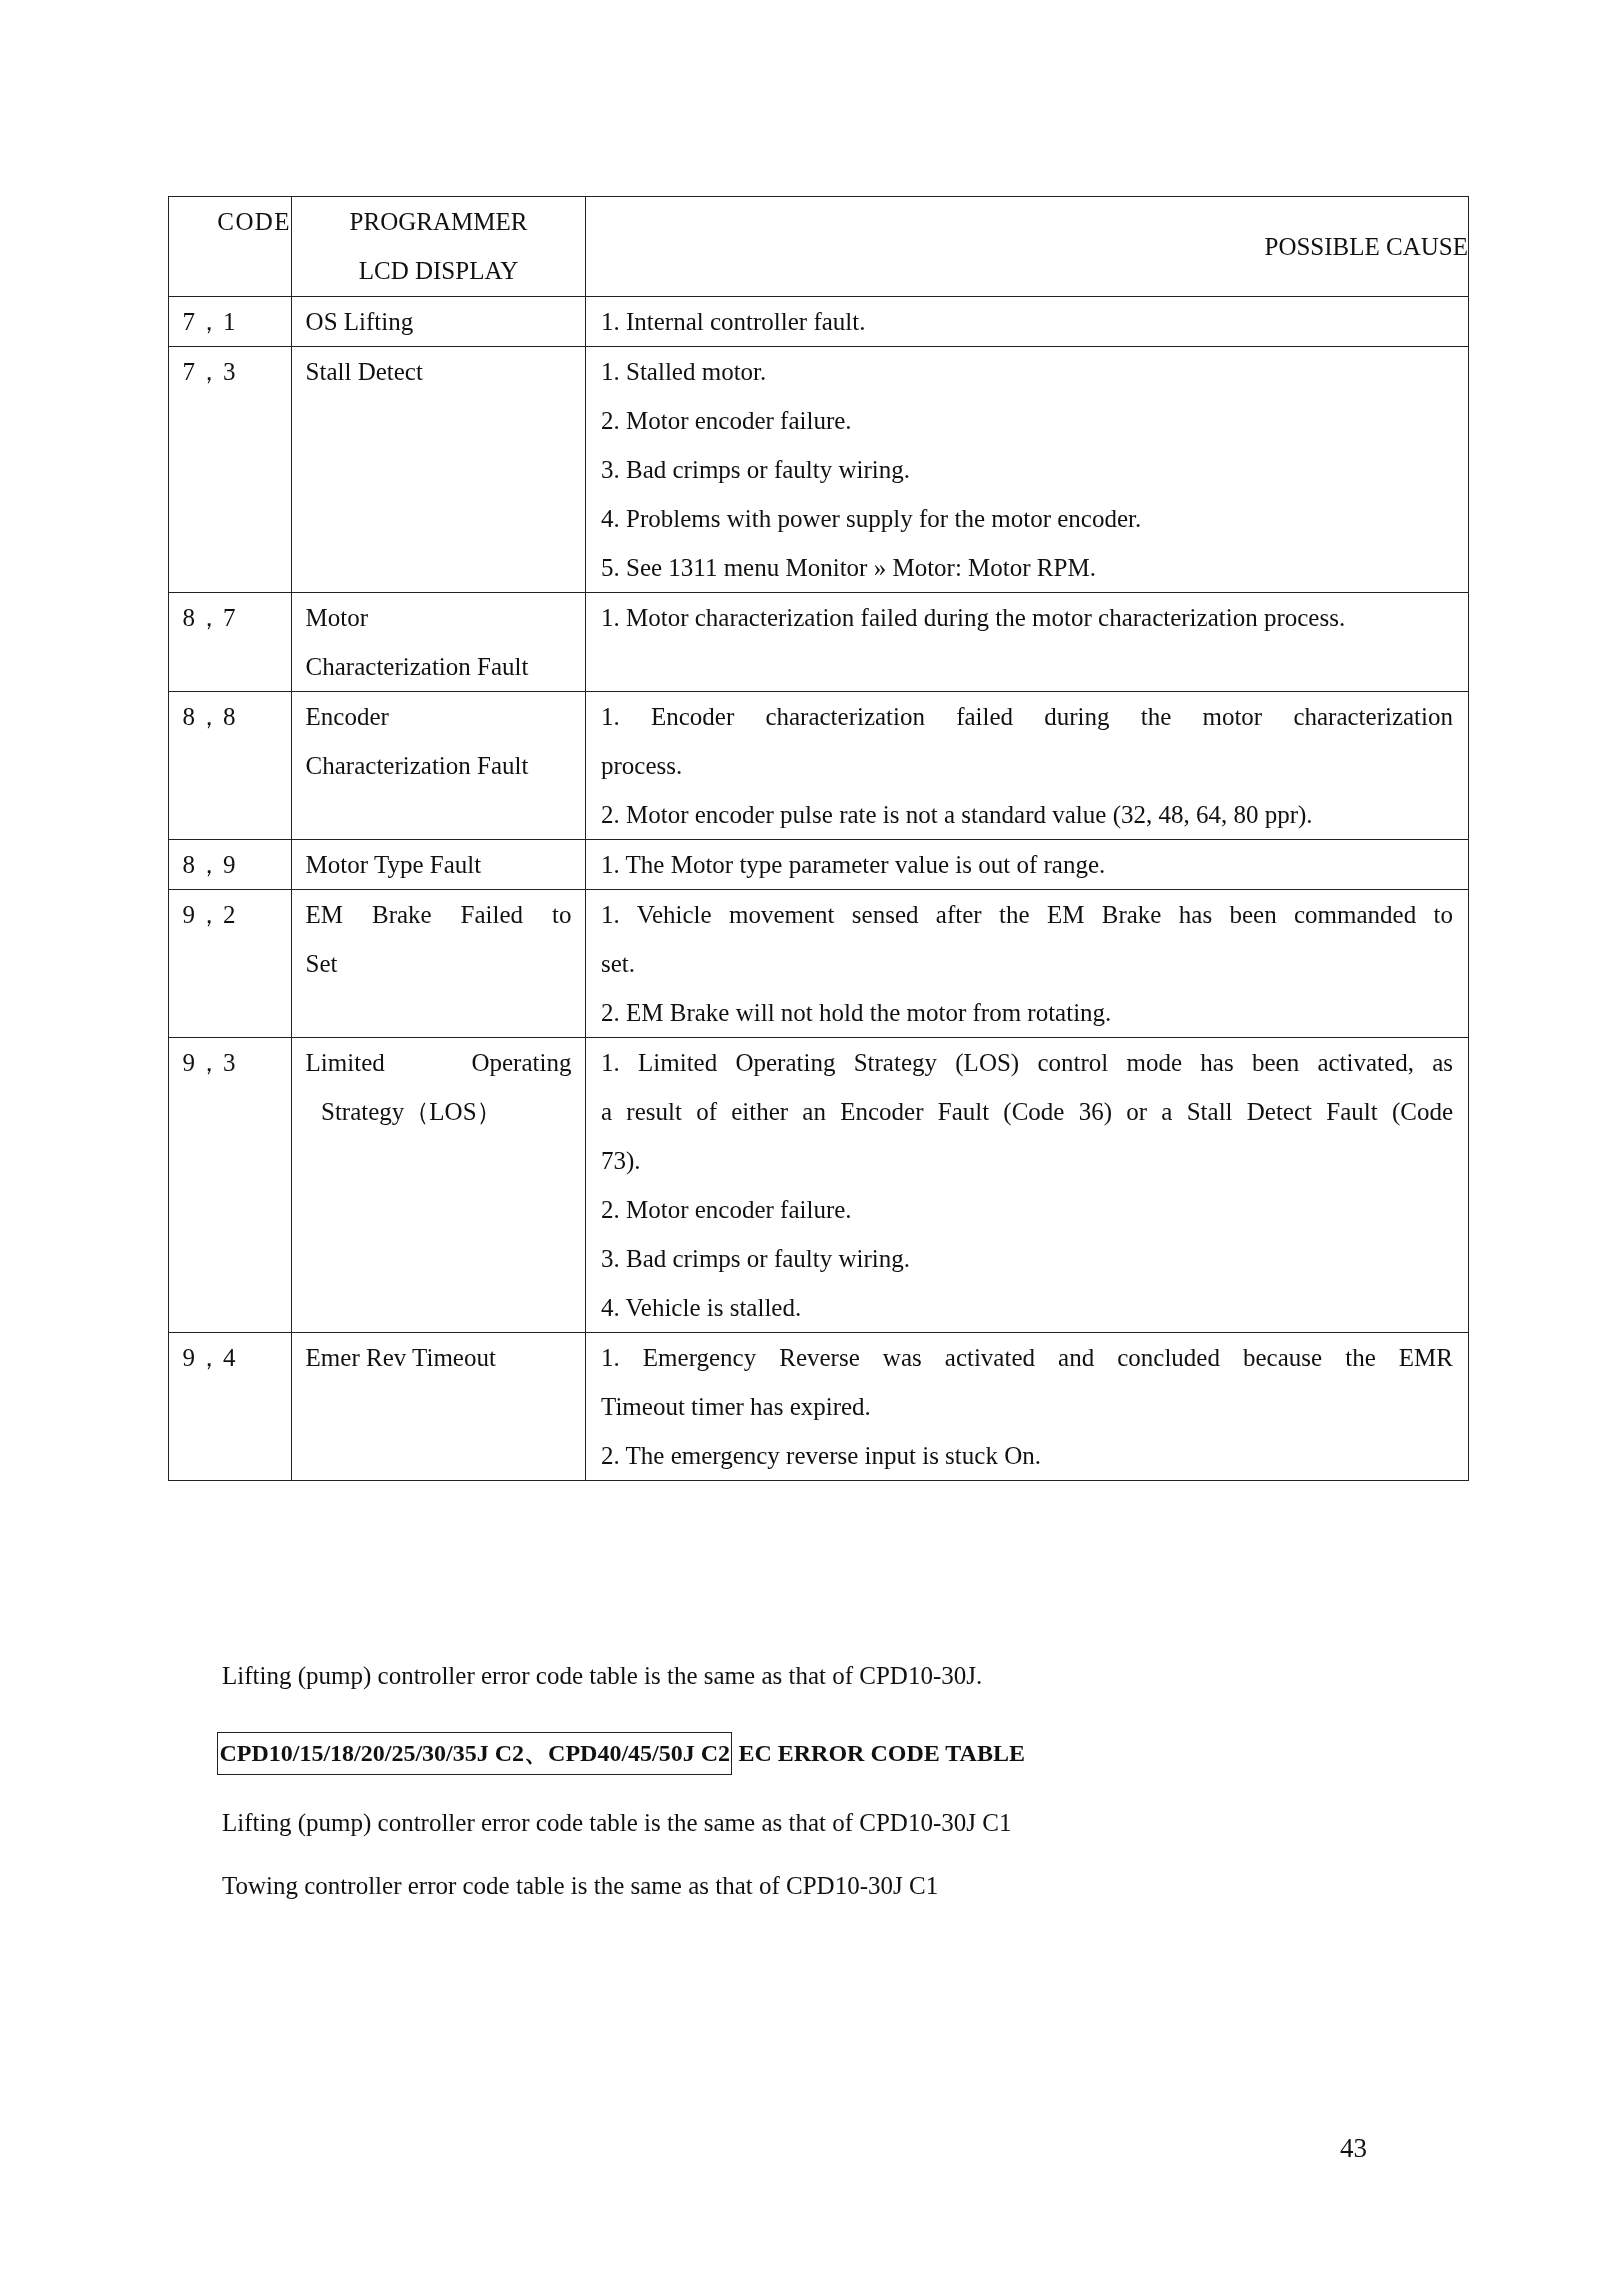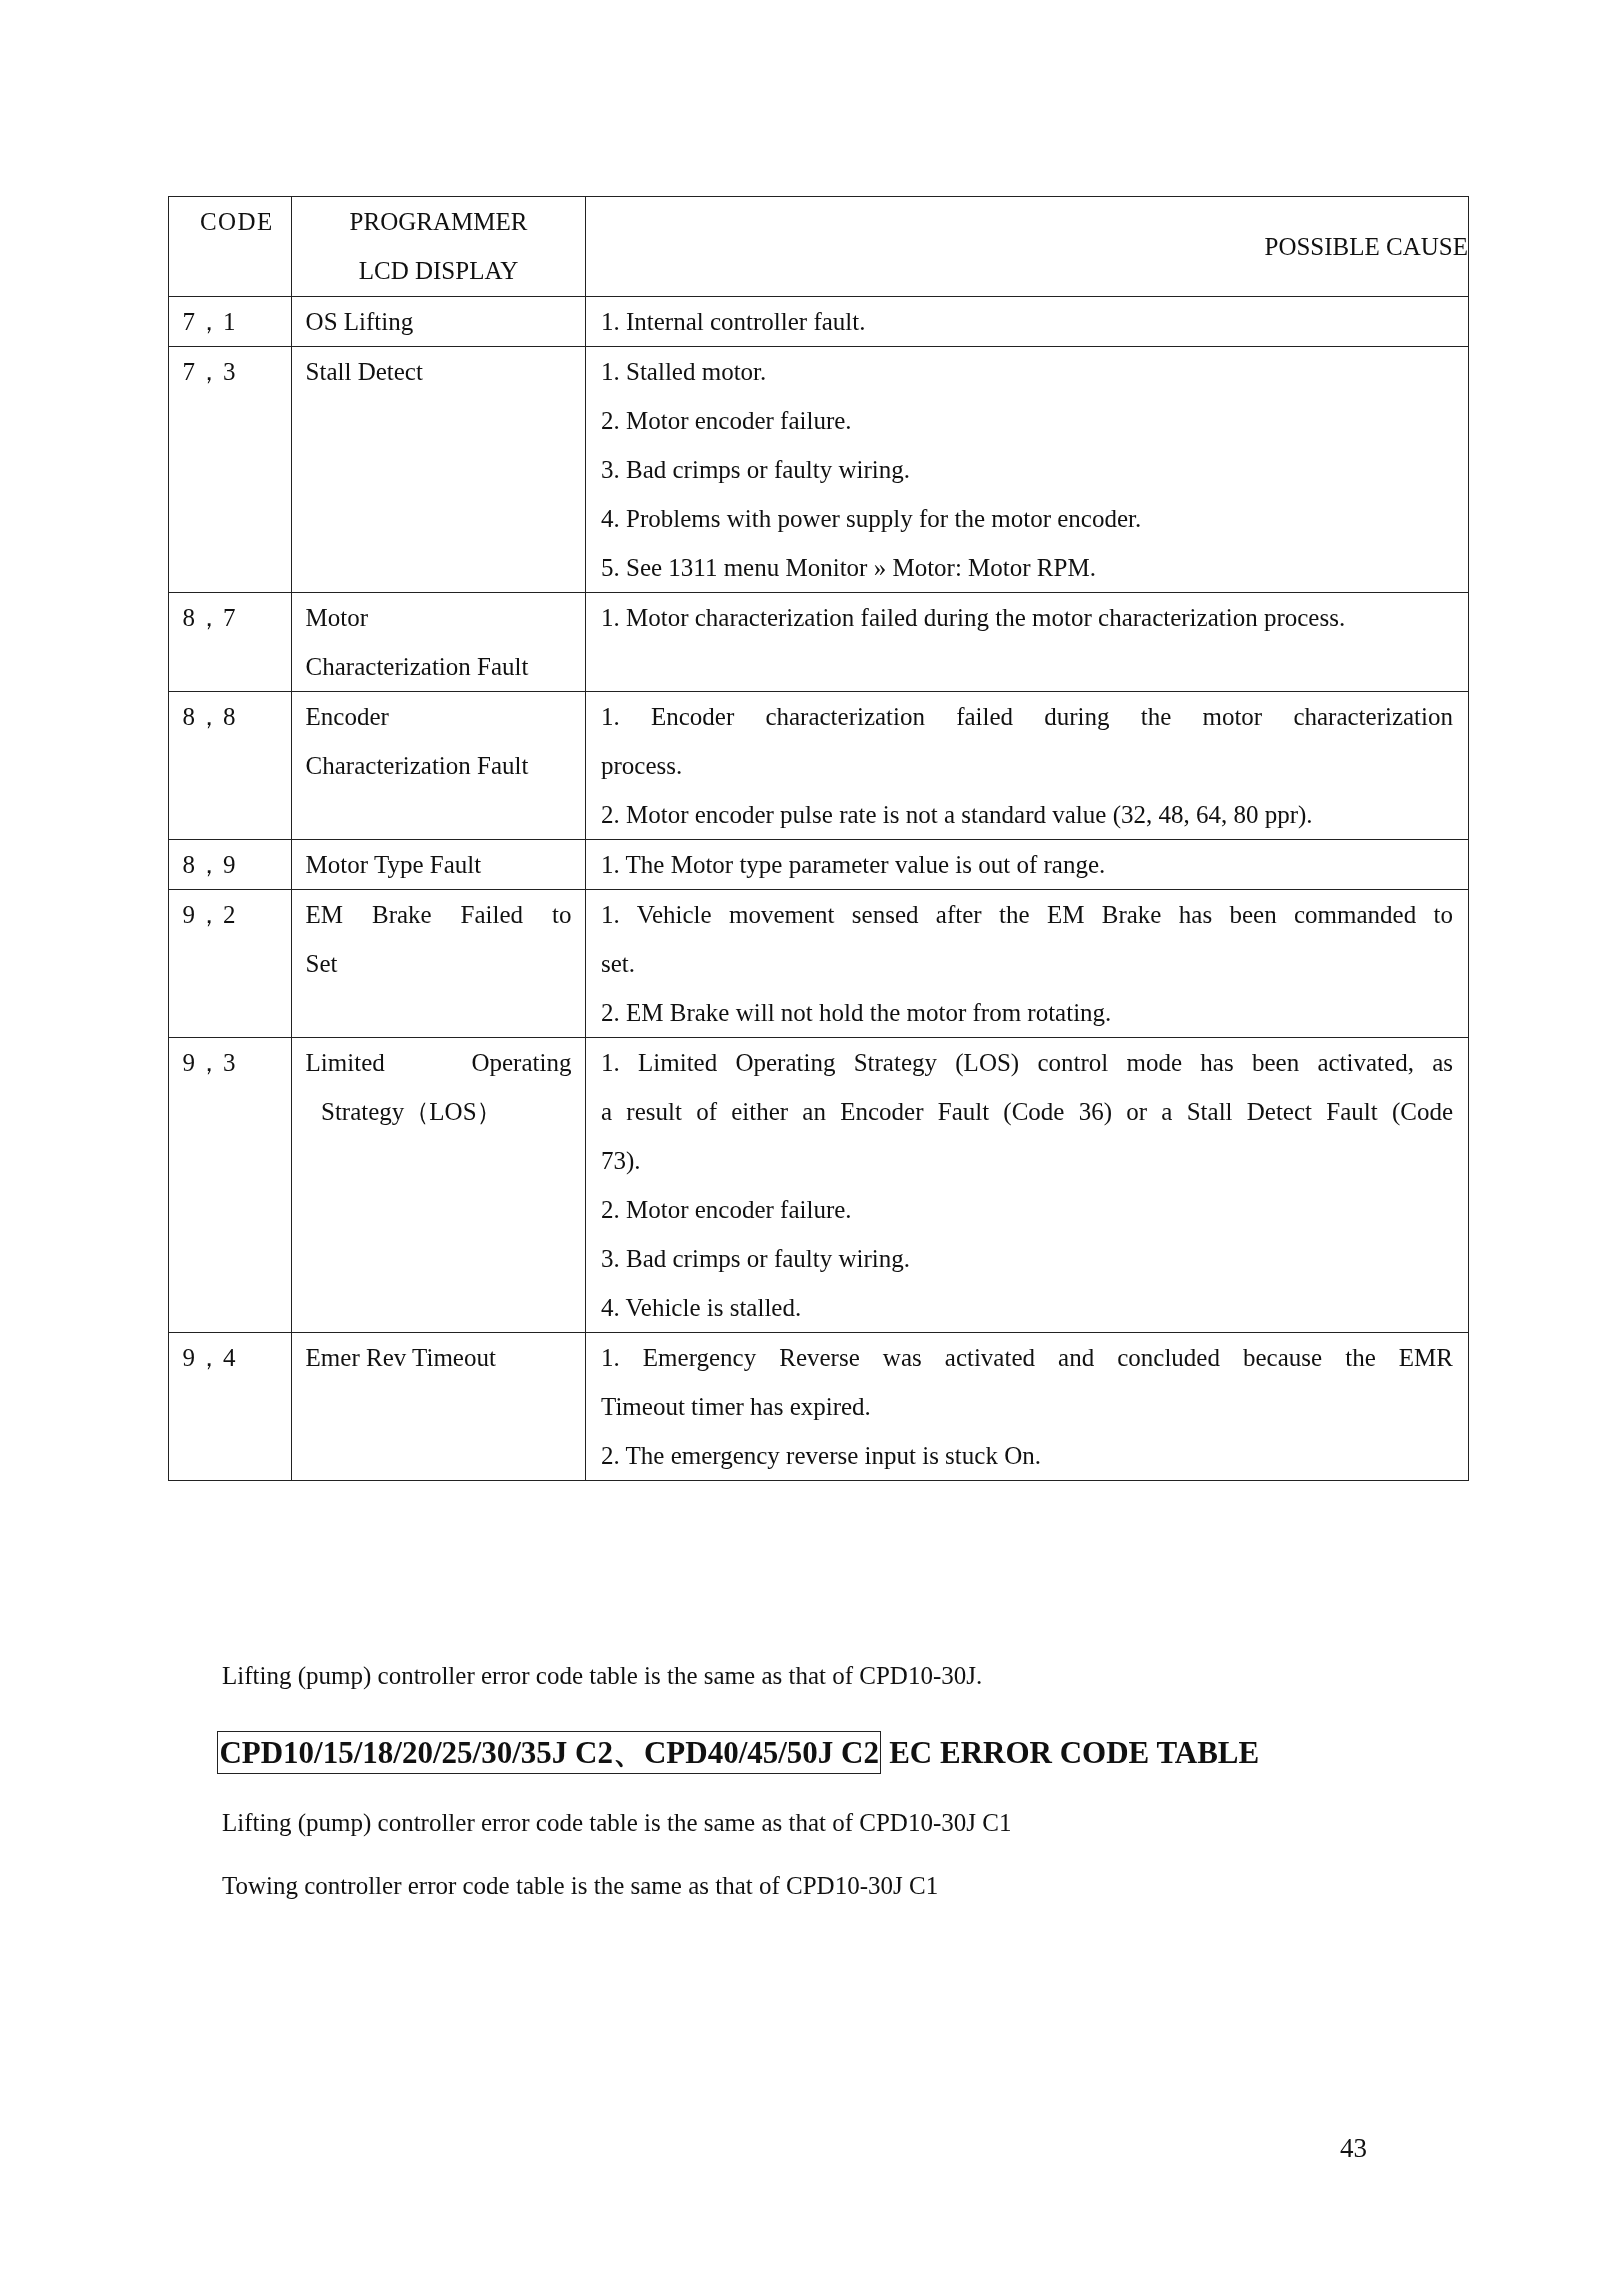--- a/index.html
+++ b/index.html
@@ -34,21 +34,21 @@
   .hdr-code { padding-left: 13.6px; line-height: 49px; letter-spacing: -2px; }
   .hdr-lcd { text-align: center; }
   .hdr-lcd .line { padding-left: 0; padding-right: 0; text-align: center; }
   .hdr-cause { text-align: right; vertical-align: middle !important; }
   .para {
     position: absolute; left: 222px; font-size: 25px;
     white-space: nowrap; line-height: 31px;
   }
   .heading {
     position: absolute; left: 217px; top: 1731px;
-    font-size: 31px; font-weight: bold; white-space: nowrap;
+    font-size: 24px; font-weight: bold; white-space: nowrap;
     line-height: 44px; height: 44px;
   }
   .heading .boxed {
     display: inline-block; border: 1.7px solid #222222;
     padding: 0 1.4px; line-height: 41px;
   }
   .page-num {
     position: absolute; left: 1316px; top: 2133px;
     font-size: 27px;
     margin-left: 24px;
@@ -58,21 +58,21 @@
 <body>
 
 <table class="err-table">
   <colgroup>
     <col class="c-code">
       <col class="c-lcd">
       <col class="c-cause">
   </colgroup>
   <thead>
     <tr style="height:100px">
-      <th class="code-cell" style="text-align:center;">
+      <th class="code-cell" style="text-align:right;">
         <span class="line hdr-code">CODE</span>
       </th>
       <th class="lcd-cell hdr-lcd">
         <span class="line">PROGRAMMER</span>
         <span class="line">LCD DISPLAY</span>
       </th>
       <th class="cause-cell hdr-cause">
         <span>POSSIBLE CAUSE</span>
       </th>
     </tr>

